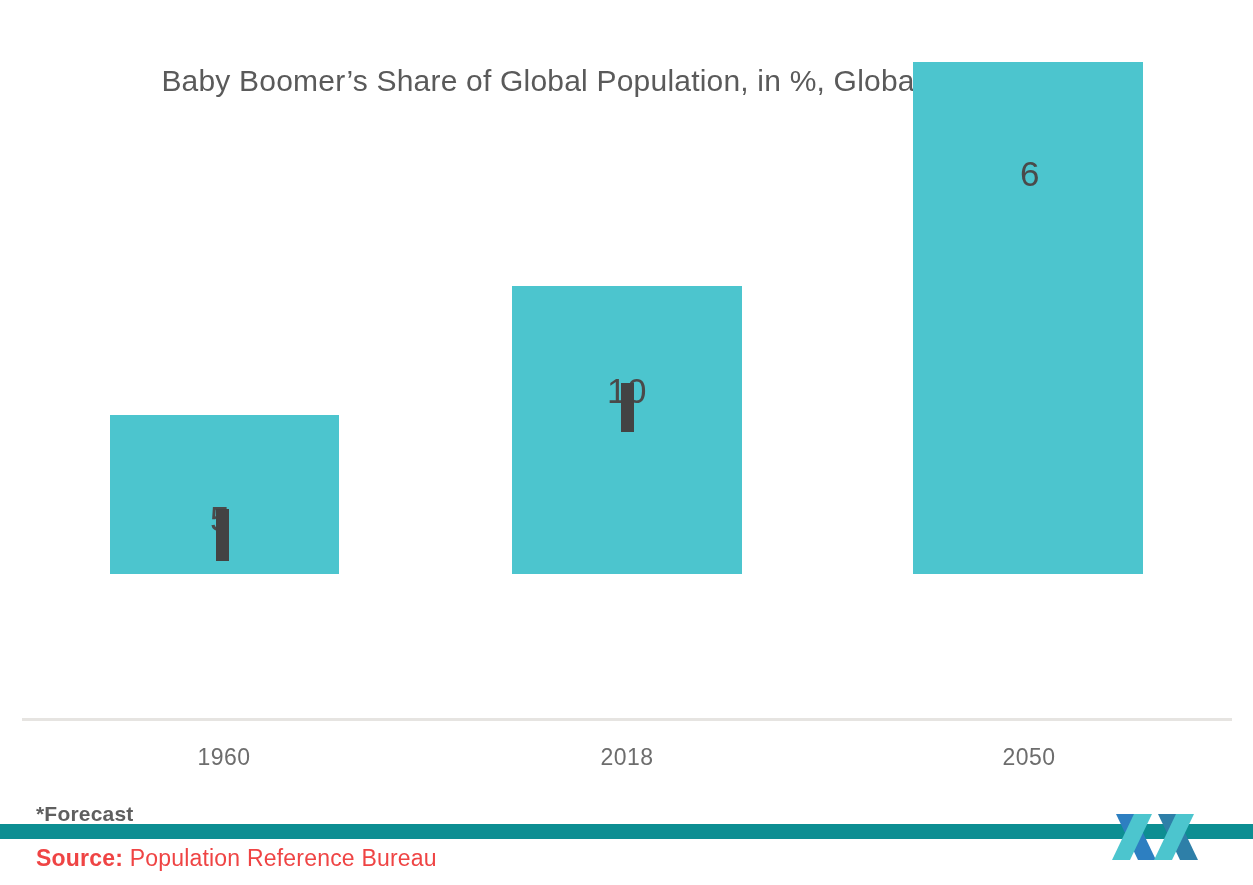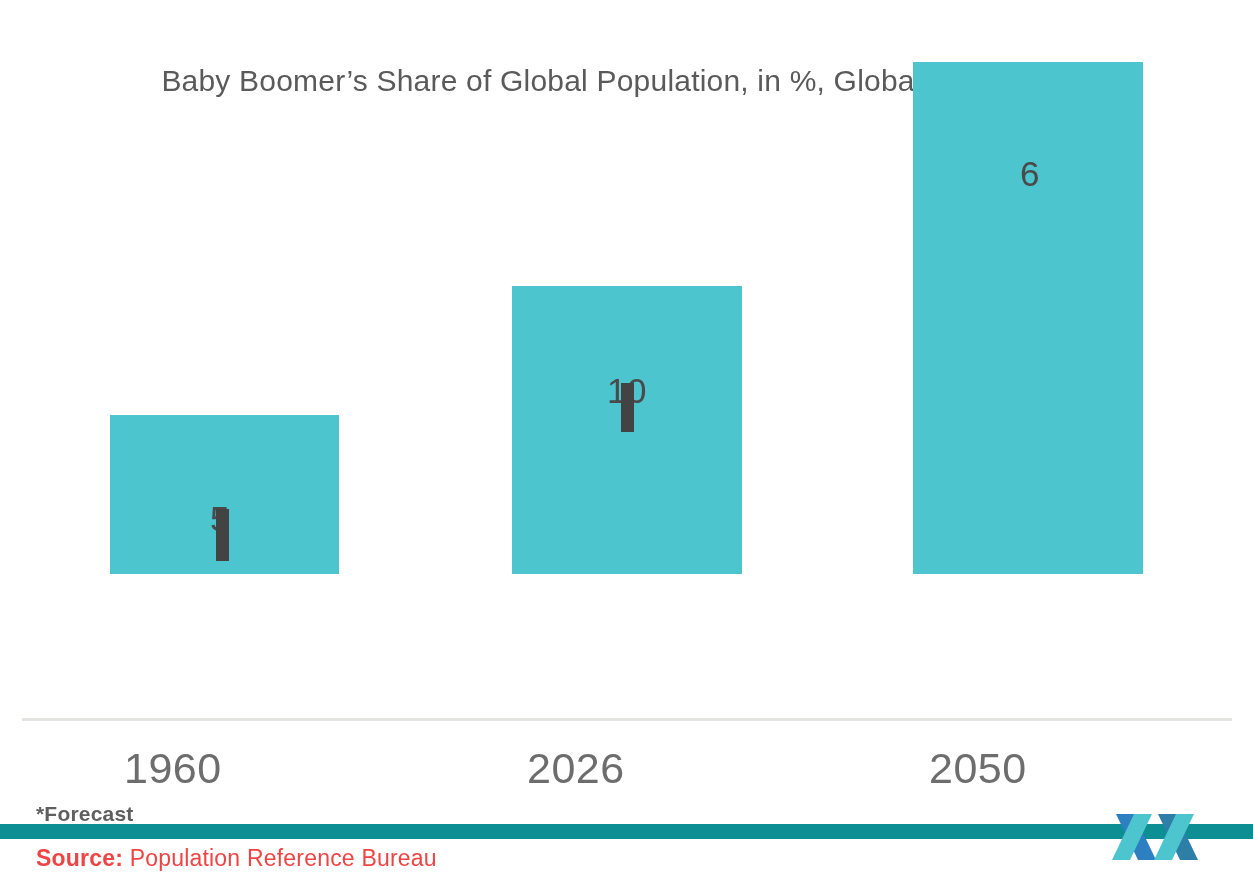--- a/index.html
+++ b/index.html
@@ -72,23 +72,23 @@
   .occluder-2{left:621px; top:383px; height:49px;}
 
   
   .x-labels{
     position:absolute;
     left:0; top:744px; width:1253px; height:50px;
   }
   .x-label{
     position:absolute;
     color:#6d6d6d;
-    font-size:43px;
+    font-size:23px;
     font-weight:400;
-    text-align:left;
+    text-align:center;
     width:200px;
     letter-spacing:0.5px;
   }
   .x-label-1{left:124px;}
   .x-label-2{left:527px;}
   .x-label-3{left:929px;}
 
   
   .footnote{
     position:absolute;
@@ -140,21 +140,21 @@
   <div class="bar-label bar-label-3">6</div>
 
   <div class="label-occluder occluder-1"></div>
   <div class="label-occluder occluder-2"></div>
 
   <div class="axis-line"></div>
 </div>
 
 <div class="x-labels">
   <div class="x-label x-label-1">1960</div>
-  <div class="x-label x-label-2">2026</div>
+  <div class="x-label x-label-2">2018</div>
   <div class="x-label x-label-3">2050</div>
 </div>
 
 <div class="footnote">*Forecast</div>
 
 <div class="accent-bar"></div>
 
 <div class="source-line">
   <span class="source-label">Source:</span><span> Population Reference Bureau</span>
 </div>

